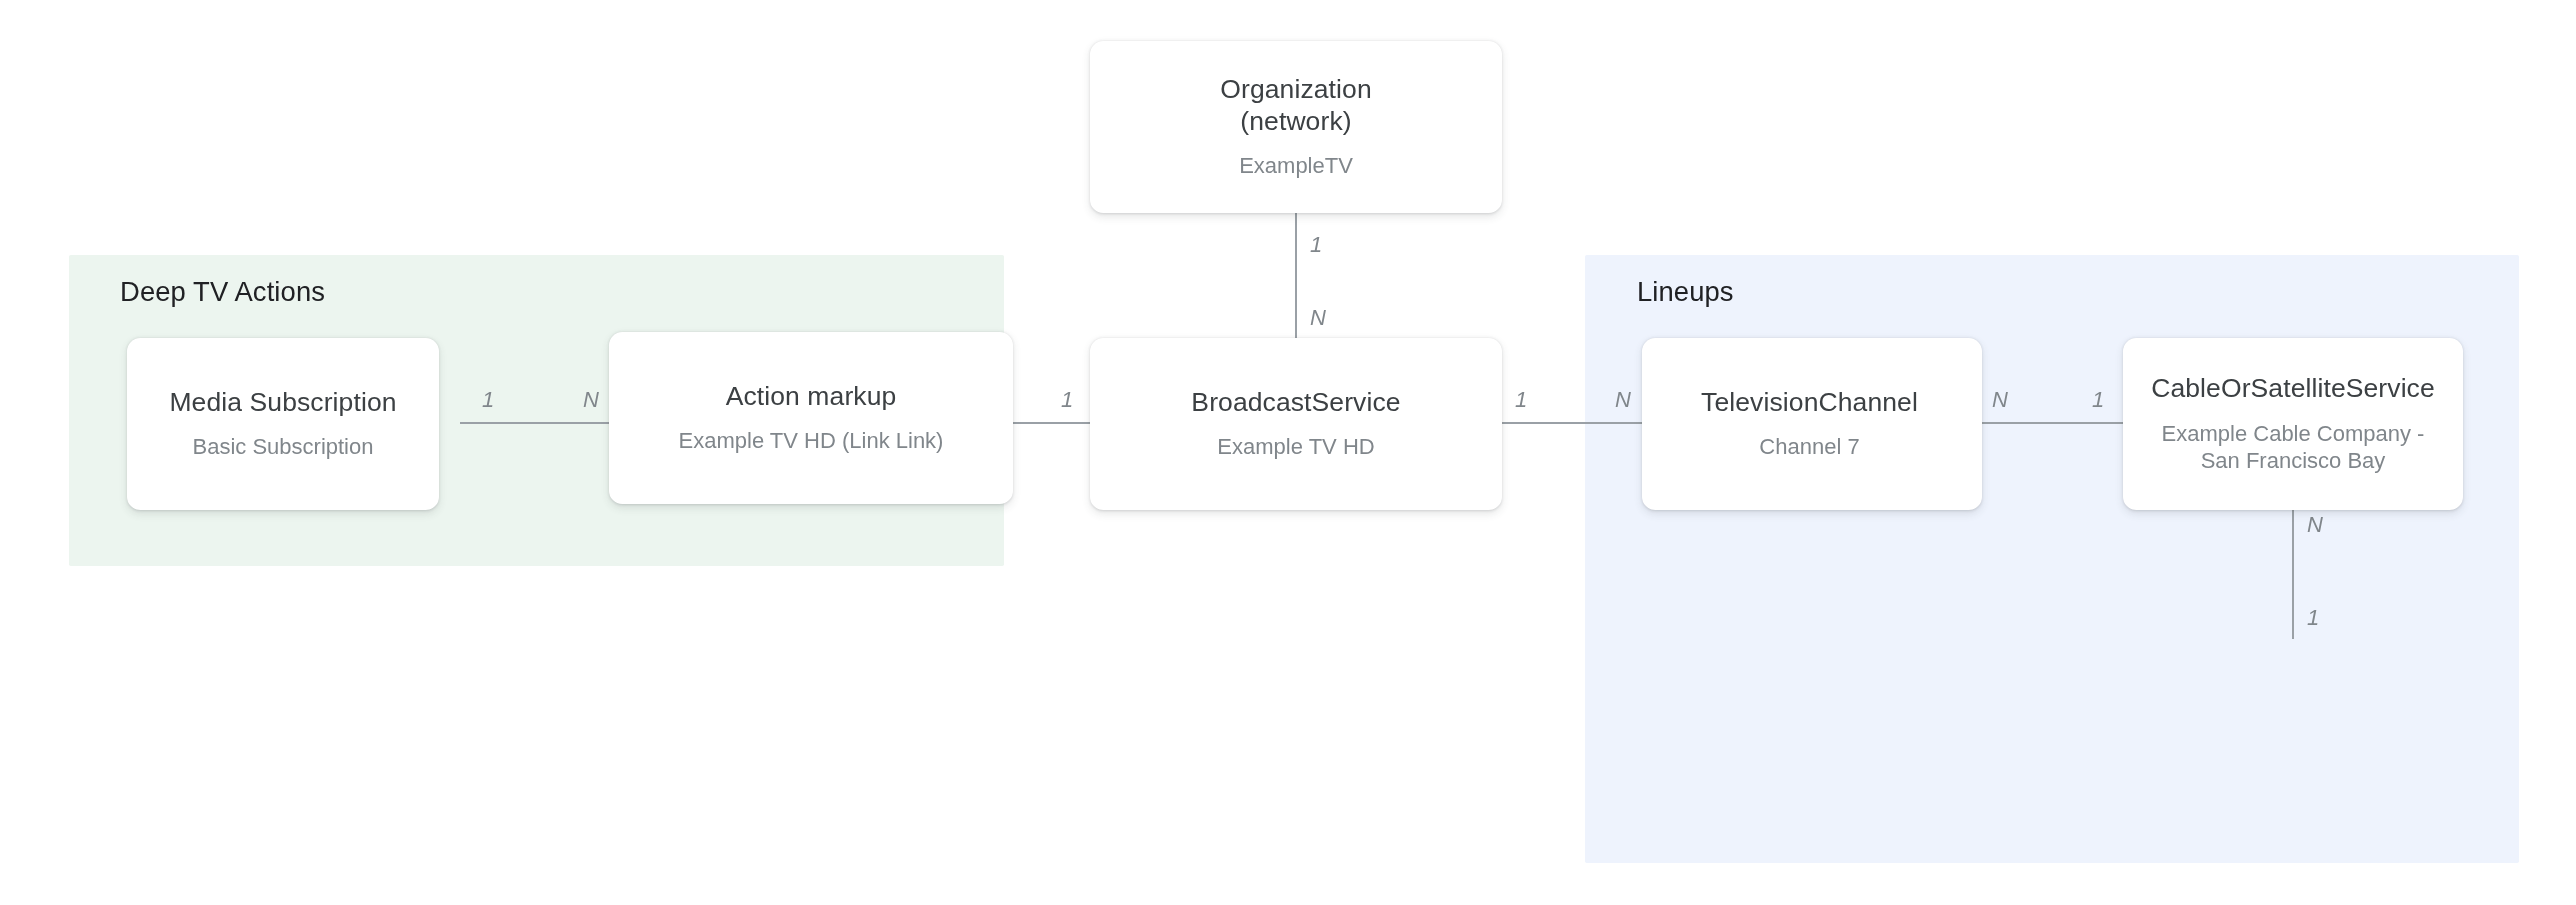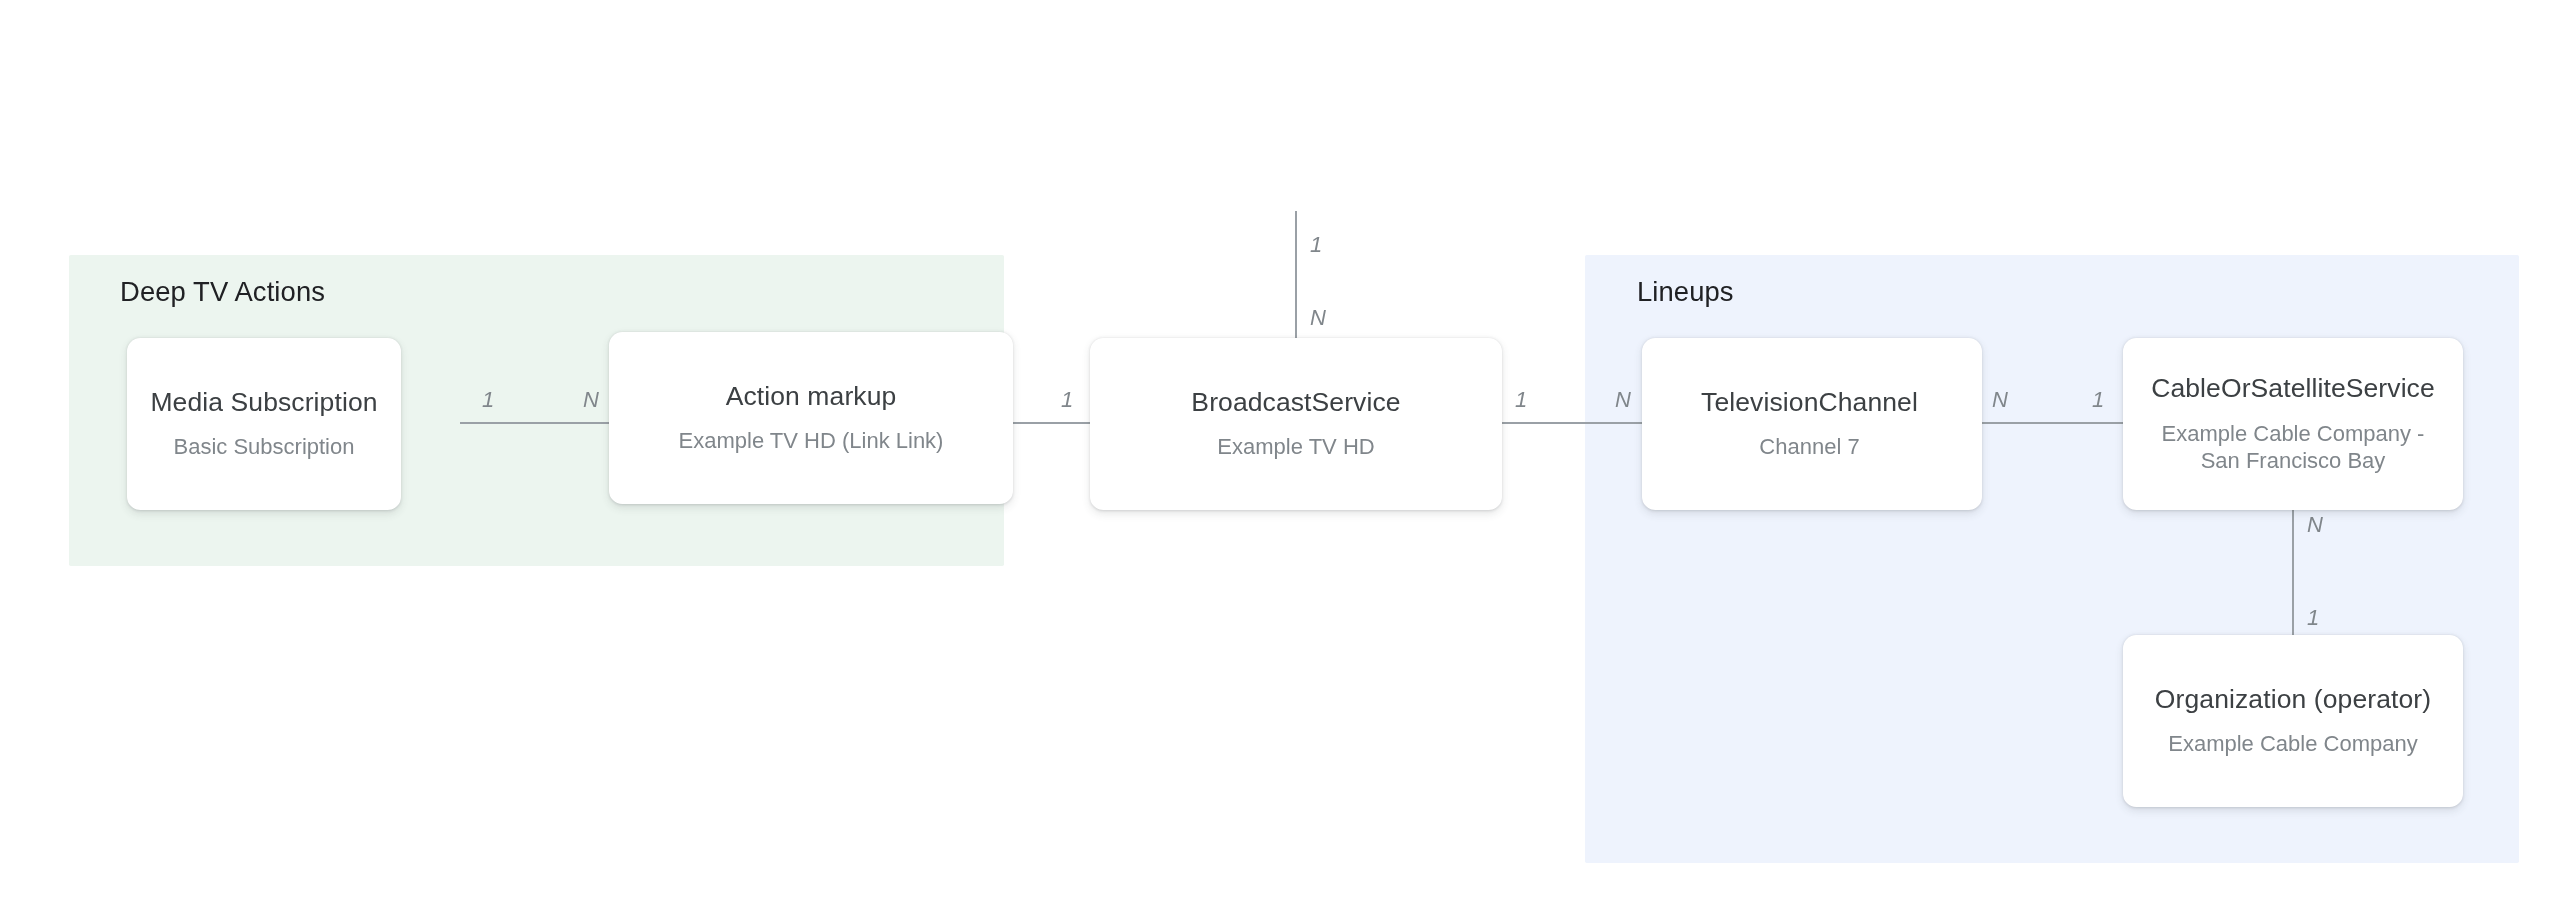--- a/index.html
+++ b/index.html
@@ -93,22 +93,27 @@
   <div class="card-label" style="left:1615px;top:389px;">N</div>
 
   <div class="edge-h" style="left:1973px;top:422px;width:159px;"></div>
   <div class="card-label" style="left:1992px;top:389px;">N</div>
   <div class="card-label" style="left:2092px;top:389px;">1</div>
 
   <div class="edge-v" style="left:2292px;top:508px;height:131px;"></div>
   <div class="card-label" style="left:2307px;top:514px;">N</div>
   <div class="card-label" style="left:2307px;top:607px;">1</div>
 
+  <div class="node" style="left:1090px;top:41px;width:412px;height:172px;">
+    <div class="node-title">Organization
+(network)</div>
+    <div class="node-sub">ExampleTV</div>
+  </div>
 
-  <div class="node" style="left:127px;top:338px;width:274px;height:172px;">
+  <div class="node" style="left:127px;top:338px;width:312px;height:172px;">
     <div class="node-title">Media Subscription</div>
     <div class="node-sub">Basic Subscription</div>
   </div>
 
   <div class="node" style="left:609px;top:332px;width:404px;height:172px;">
     <div class="node-title">Action markup</div>
     <div class="node-sub">Example TV HD (Link Link)</div>
   </div>
 
   <div class="node" style="left:1090px;top:338px;width:412px;height:172px;">
@@ -120,19 +125,15 @@
     <div class="node-title">TelevisionChannel</div>
     <div class="node-sub">Channel 7</div>
   </div>
 
   <div class="node" style="left:2123px;top:338px;width:340px;height:172px;">
     <div class="node-title">CableOrSatelliteService</div>
     <div class="node-sub">Example Cable Company -
 San Francisco Bay</div>
   </div>
 
-  <div class="node" style="left:2123px;top:635px;width:340px;height:172px;">
-    <div class="node-title">Organization (operator)</div>
-    <div class="node-sub">Example Cable Company</div>
-  </div>
 
 </div>
 
 
 </body></html>

